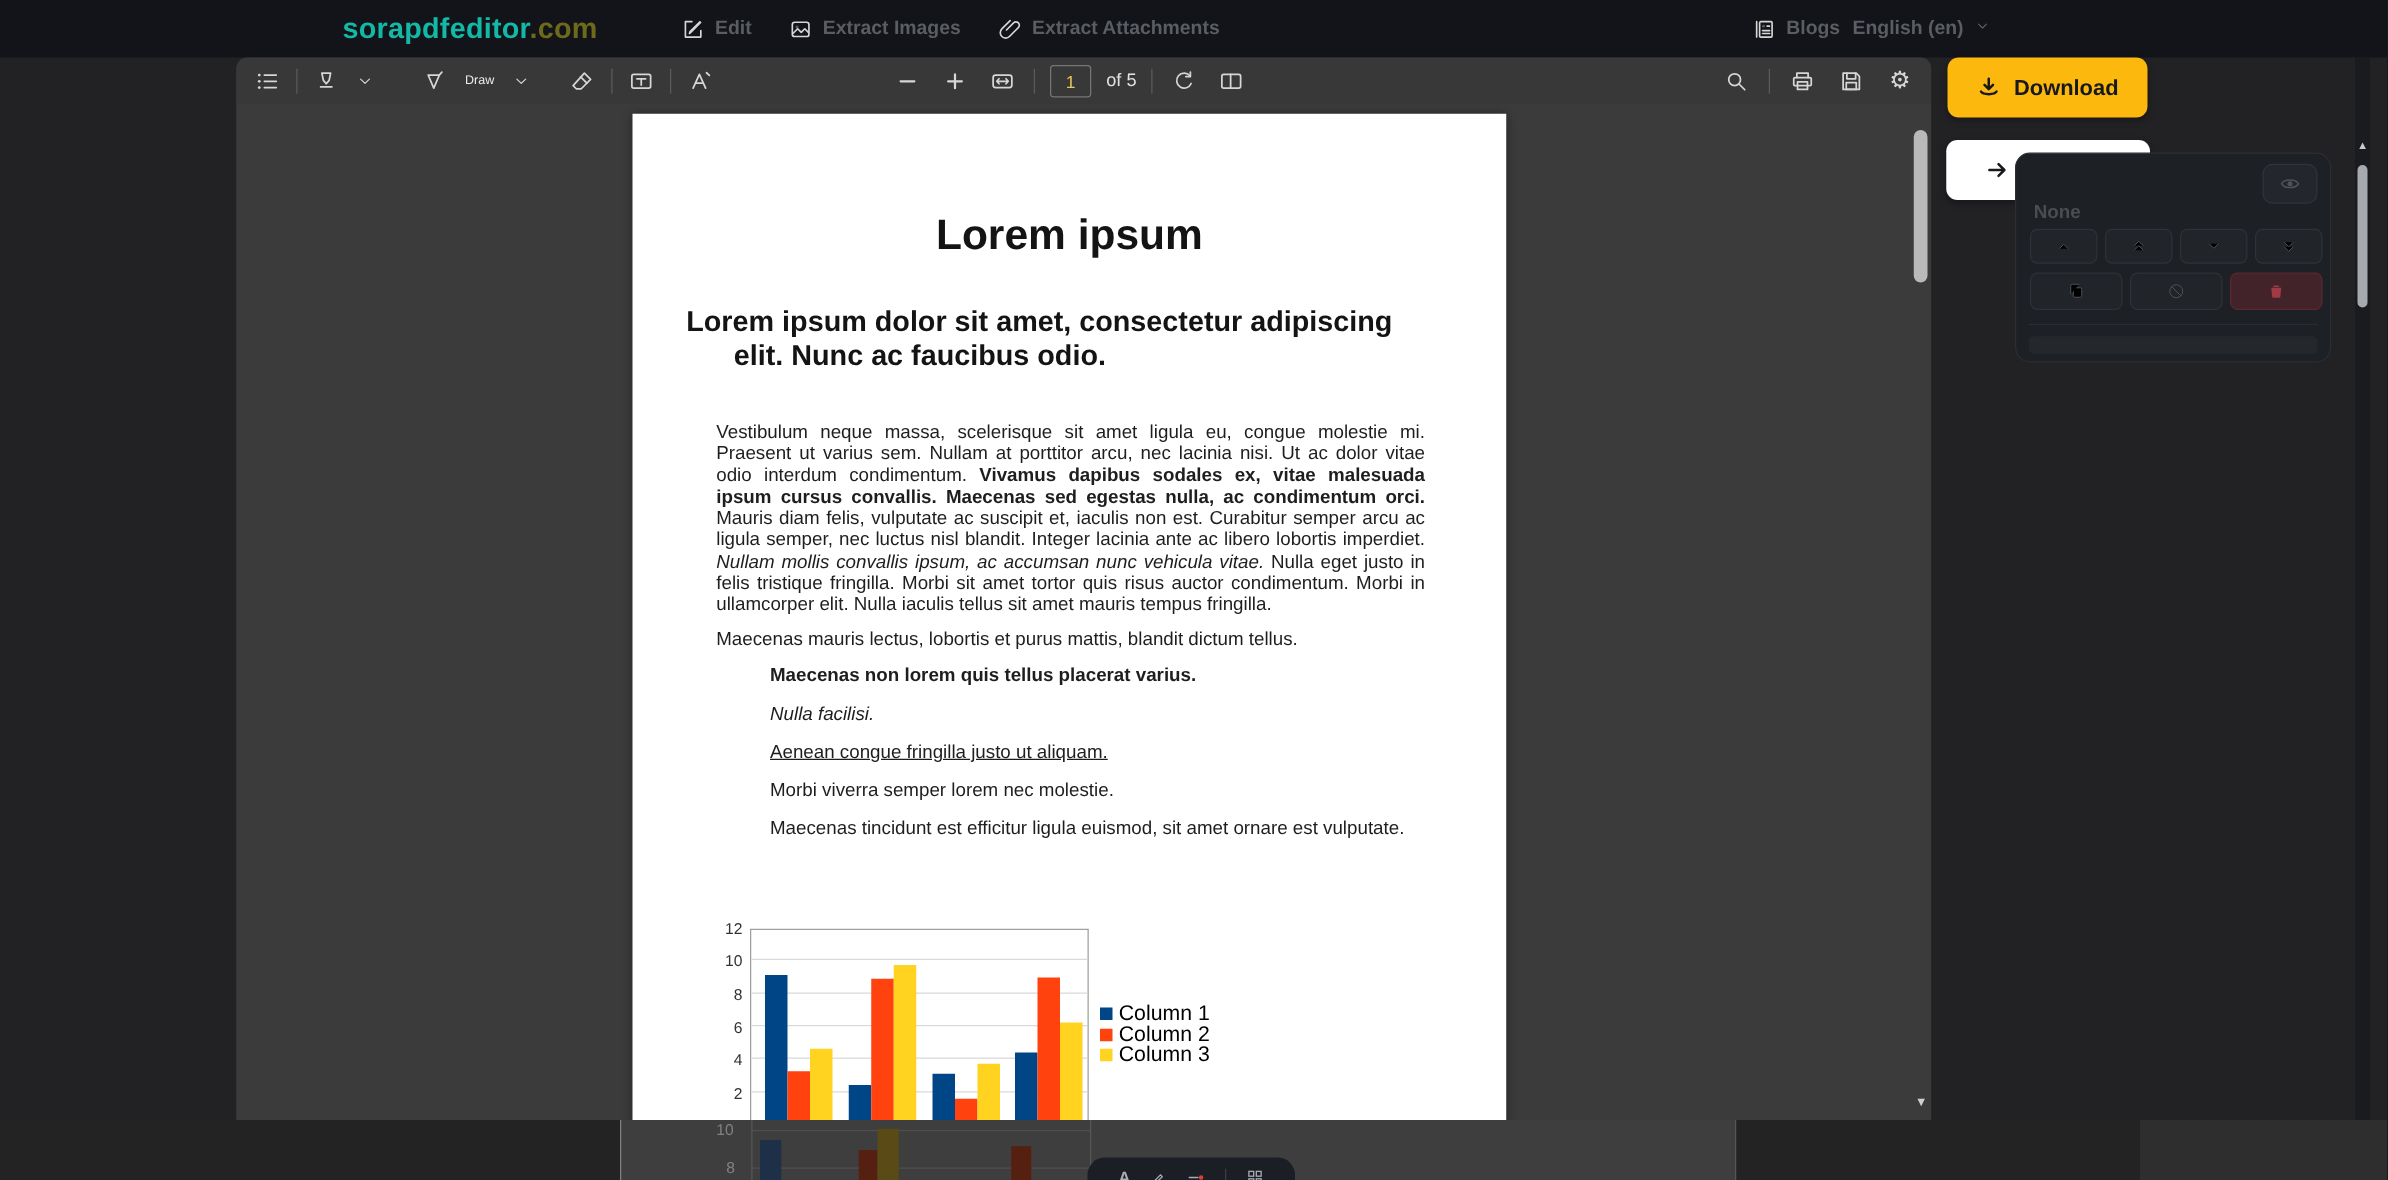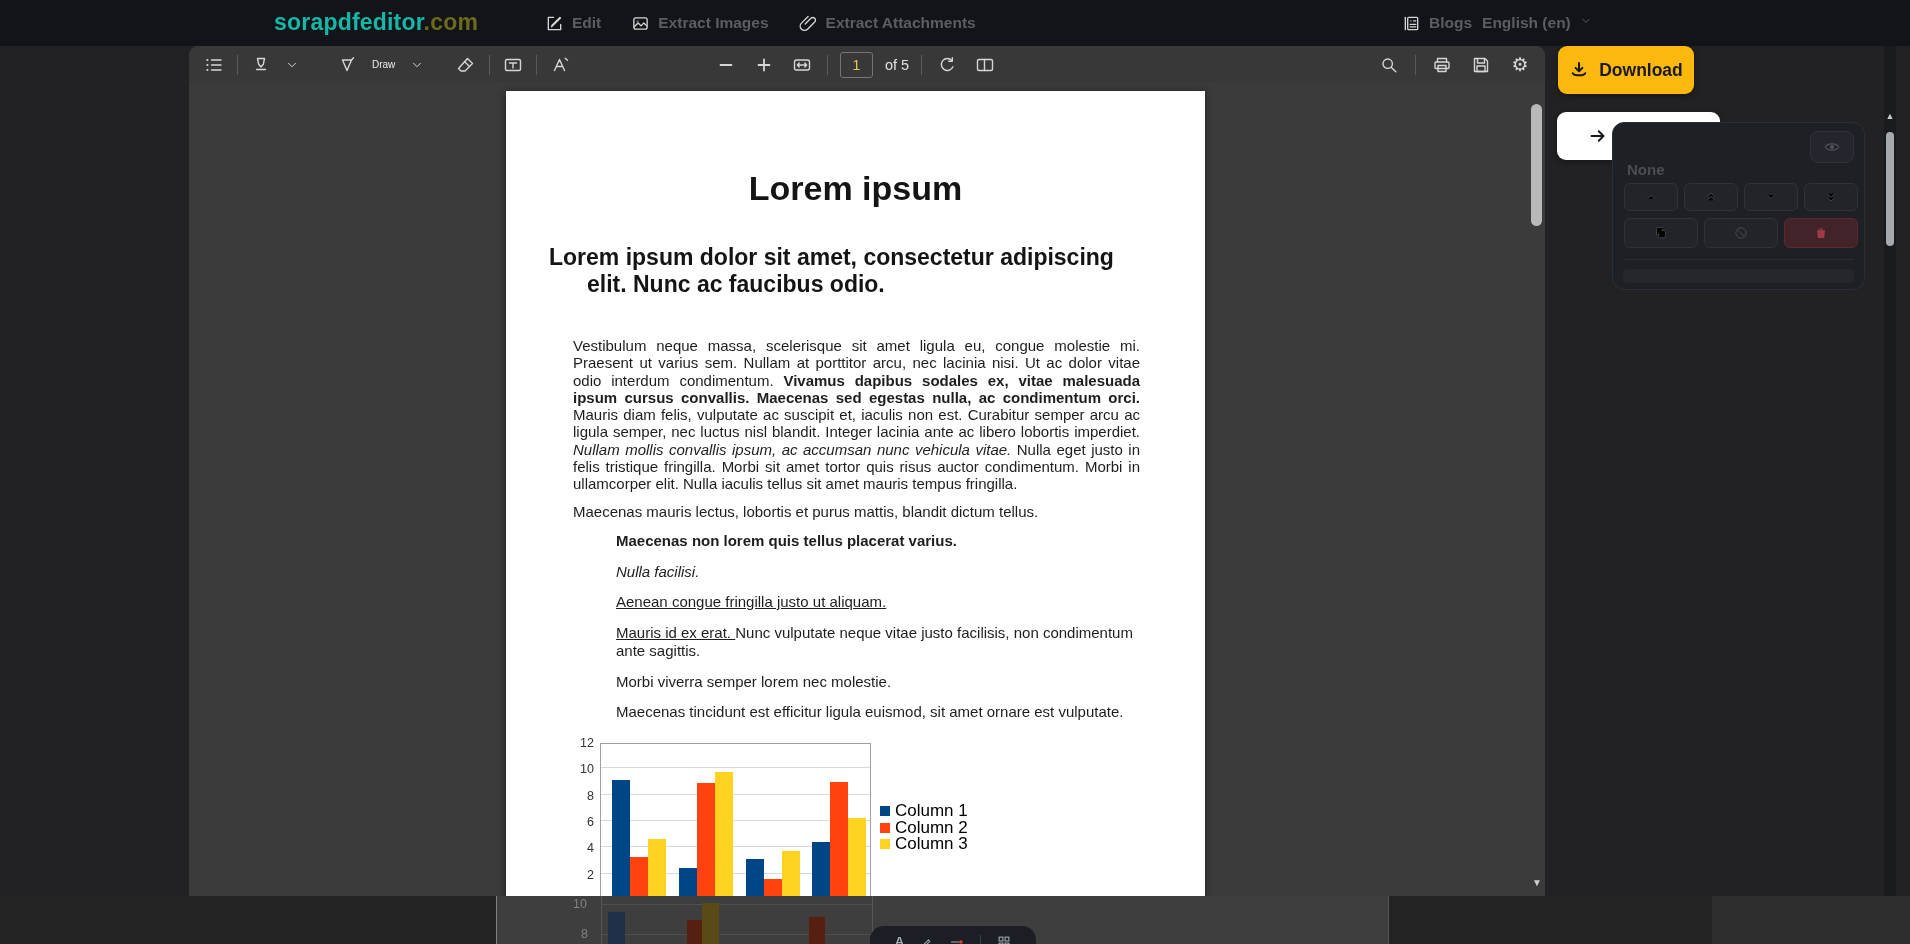--- a/index.html
+++ b/index.html
@@ -69,21 +69,21 @@
   .legend-label{font-size:17px;color:#000000;white-space:nowrap;}
 
   
   .v-scroll-thumb{position:absolute;left:1342px;top:58px;width:11px;height:122px;background:#b9b9b9;border-radius:6px;}
   .v-scroll-down{position:absolute;left:1343px;top:832px;width:10px;height:10px;color:#cfcfcf;font-size:10px;line-height:10px;text-align:center;}
 
   
   .btn{position:absolute;display:flex;align-items:center;justify-content:center;gap:10px;
     height:48px;border-radius:9px;font-size:17.5px;font-weight:700;color:#17191d;cursor:pointer;
     box-shadow:0 2px 6px rgba(0,0,0,.35);}
-  .btn-download{left:1558px;top:46px;width:136px;background:#fcb80d;}
+  .btn-download{left:1558px;top:46px;width:160px;background:#fcb80d;}
   .btn-goback{left:1557px;top:112px;width:163px;background:#ffffff;}
   .btn svg{stroke:#17191d;stroke-width:2;}
 
   
   .panel{position:absolute;left:1612px;top:122px;width:253px;height:168px;background:#1d2025;
     border:1px solid #2b2e34;border-radius:12px;}
   .eye-btn{position:absolute;right:10px;top:8px;width:44px;height:32px;background:#23262c;
     border:1px solid #30333a;border-radius:8px;display:flex;align-items:center;justify-content:center;cursor:pointer;}
   .panel-none{position:absolute;left:14px;top:38px;font-size:15px;font-weight:700;color:#4a4d52;}
   .prow1{position:absolute;left:11px;top:60px;display:flex;gap:6px;}
@@ -296,21 +296,20 @@
     <div class="canvas">
       <div class="page">
         <div class="doc-title">Lorem ipsum</div>
         <div class="doc-h2">Lorem ipsum dolor sit amet, consectetur adipiscing elit. Nunc ac faucibus odio.</div>
         <div class="doc-p1"><span class="seg-n">Vestibulum neque massa, scelerisque sit amet ligula eu, congue molestie mi. Praesent ut varius sem. Nullam at porttitor arcu, nec lacinia nisi. Ut ac dolor vitae odio interdum condimentum. </span><span class="seg-b">Vivamus dapibus sodales ex, vitae malesuada ipsum cursus convallis. Maecenas sed egestas nulla, ac condimentum orci. </span><span class="seg-n">Mauris diam felis, vulputate ac suscipit et, iaculis non est. Curabitur semper arcu ac ligula semper, nec luctus nisl blandit. Integer lacinia ante ac libero lobortis imperdiet. </span><span class="seg-i">Nullam mollis convallis ipsum, ac accumsan nunc vehicula vitae. </span><span class="seg-n">Nulla eget justo in felis tristique fringilla. Morbi sit amet tortor quis risus auctor condimentum. Morbi in ullamcorper elit. Nulla iaculis tellus sit amet mauris tempus fringilla.</span></div>
         <div class="doc-p2">Maecenas mauris lectus, lobortis et purus mattis, blandit dictum tellus.</div>
         <div class="doc-items" id="doc-items">
             <div class="doc-item"><span class="seg-b">Maecenas non lorem quis tellus placerat varius.</span></div>
             <div class="doc-item"><span class="seg-i">Nulla facilisi.</span></div>
             <div class="doc-item"><span class="seg-u">Aenean congue fringilla justo ut aliquam. </span></div>
-            <div class="doc-item"><span class="seg-u">Mauris id ex erat. </span><span class="seg-n">Nunc vulputate neque vitae justo facilisis, non condimentum ante sagittis.</span></div>
             <div class="doc-item"><span class="seg-n">Morbi viverra semper lorem nec molestie.</span></div>
             <div class="doc-item"><span class="seg-n">Maecenas tincidunt est efficitur ligula euismod, sit amet ornare est vulputate.</span></div>
           </div>
 
         <div class="chart" id="chart">
           <div class="y-axis" id="chart-yaxis">
               <div class="y-tick" style="bottom: -7px;">0</div>
               <div class="y-tick" style="bottom: 19.3333px;">2</div>
               <div class="y-tick" style="bottom: 45.6667px;">4</div>
               <div class="y-tick" style="bottom: 72px;">6</div>

